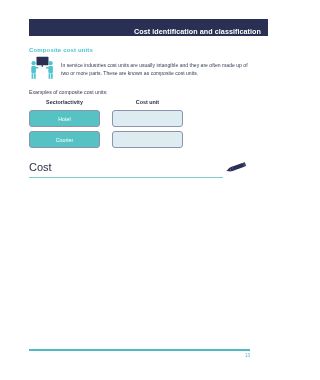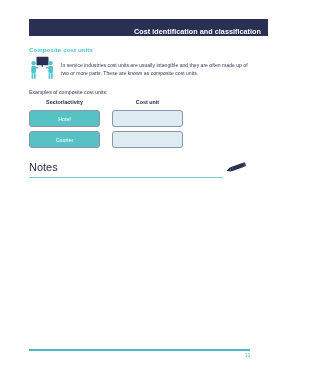--- a/index.html
+++ b/index.html
@@ -239,21 +239,21 @@
 
     <div class="row">
       <div class="cell-left">Courier</div>
       <div class="cell-gap"></div>
       <div class="cell-right"></div>
     </div>
   </div>
 
   <div class="notes-block">
     <div class="notes-row">
-      <div class="notes-title">Notes</div>
+      <div class="notes-title">Cost</div>
       <div class="pencil-icon">
         <svg viewBox="0 0 26 14" width="26" height="14" xmlns="http://www.w3.org/2000/svg">
           <g transform="rotate(-20 13 7)">
             <rect x="6" y="5.0" width="14" height="4.2" rx="0.7" fill="#2a3054"></rect>
             <polygon points="6,5.0 6,9.2 1.6,7.1" fill="#2a3054"></polygon>
             <polygon points="3.0,7.1 1.6,7.1 2.3,6.8" fill="#ffffff"></polygon>
             <rect x="19.4" y="5.0" width="2.6" height="4.2" rx="0.8" fill="#3b4367"></rect>
             <rect x="8.2" y="5.0" width="0.7" height="4.2" fill="#4a5280"></rect>
           </g>
         </svg>

